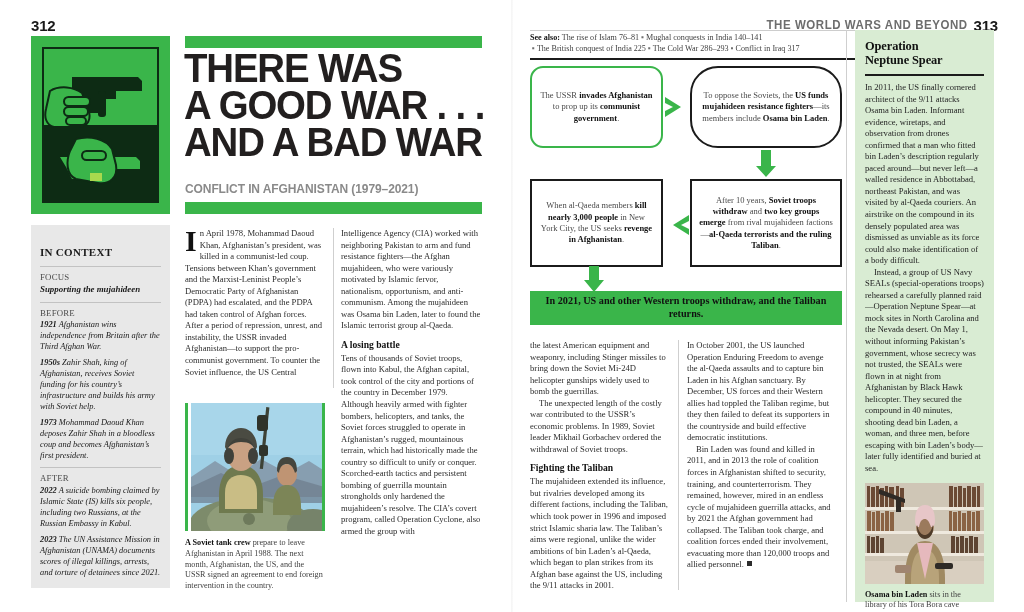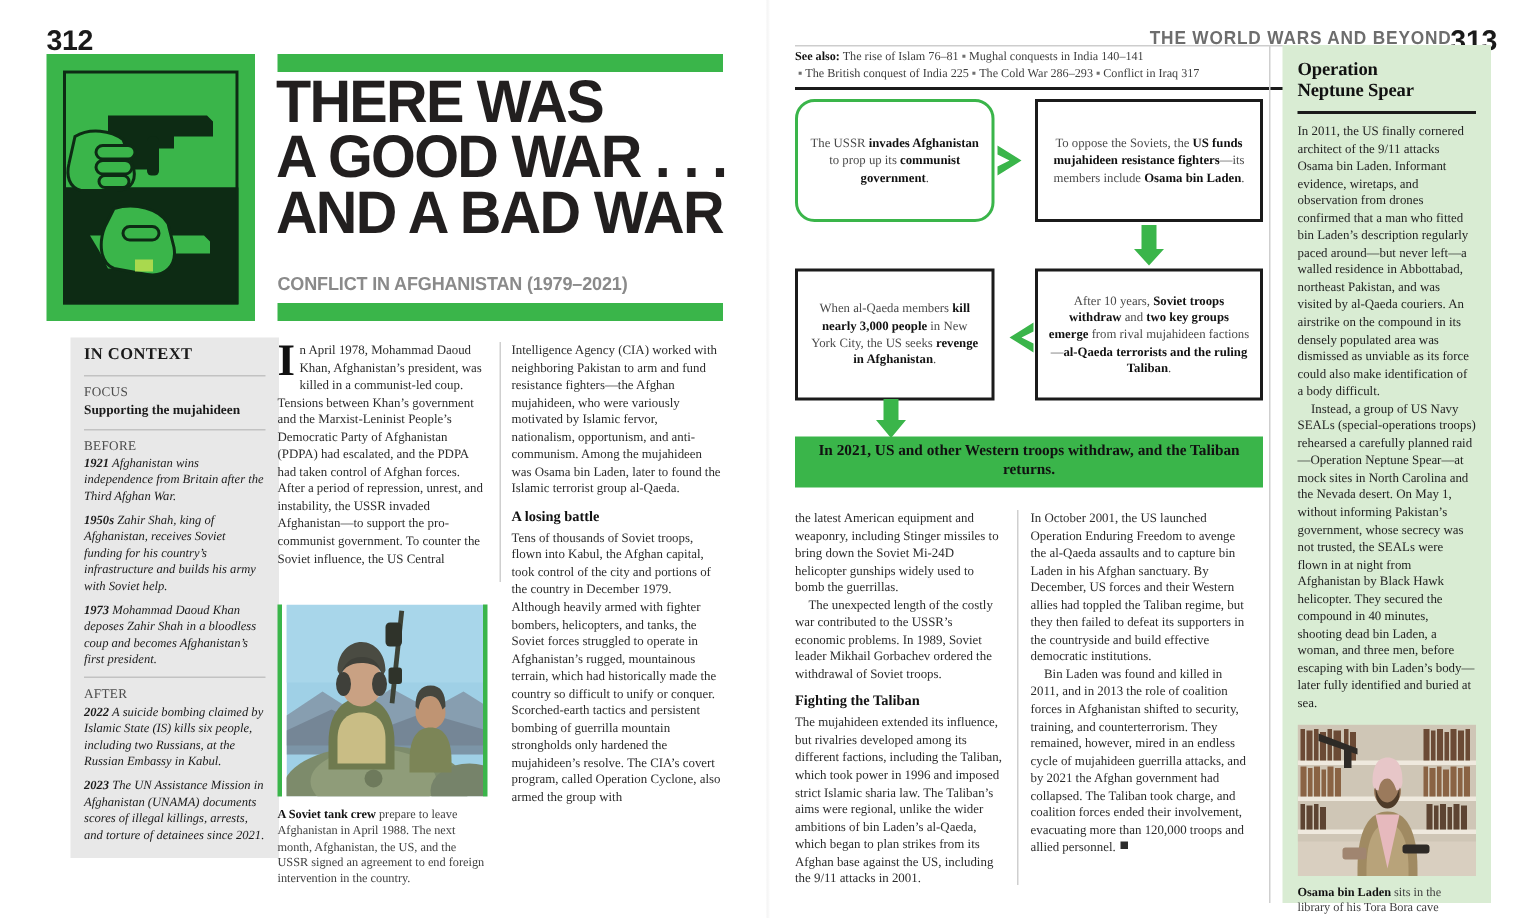--- a/index.html
+++ b/index.html
@@ -12,21 +12,21 @@
   .spread { position: relative; width: 1024px; height: 612px; background: #fff; }
 
   
   .page-left  { position: absolute; left: 0;   top: 0; width: 512px; height: 612px; }
   .page-right { position: absolute; left: 512px; top: 0; width: 512px; height: 612px; }
 
   .folio {
     position: absolute;
     font-family: "Liberation Sans", sans-serif;
     font-weight: bold;
-    font-size: 19px;
+    font-size: 15px;
     color: #1a1a1a;
     letter-spacing: -0.2px;
   }
   .folio-left { left: 31px; top: 17px; }
   .folio-right { right: 26px; top: 17px; }
 
   .running-head {
     position: absolute;
     right: 56px; top: 18px;
     font-family: "Liberation Sans", sans-serif;
@@ -87,36 +87,35 @@
     transform: scaleX(0.96);
     transform-origin: left top;
   }
 
   
   .in-context {
     position: absolute;
     left: 31px; top: 225px;
     width: 139px;
     background: #e8e8e8;
-    padding: 4px 9px 10px 9px;
+    padding: 20px 9px 10px 9px;
     font-size: 8.4px;
     line-height: 1.31;
     color: #1a1a1a;
-    margin-left: 16px;
   }
   .in-context h3 {
     font-family: "Liberation Serif", serif;
     font-weight: bold;
     font-size: 11px;
     letter-spacing: 0.3px;
     margin-bottom: 7px;
   }
   .ic-rule { height: 1px; background: #c2c2c2; margin: 6px 0 5px 0; }
   .ic-label { font-size: 8.8px; color: #4c4c4c; letter-spacing: 0.2px; }
-  .ic-focus { font-weight: bold; font-size: 8.9px; margin-bottom: 2px; }
+  .ic-focus { font-weight: bold; font-size: 8.9px; margin-bottom: 2px; font-style: italic; }
   .ic-entry { margin-bottom: 5px; font-style: italic; }
   .ic-entry b { font-weight: bold; }
   .ic-entry.last { margin-bottom: 0; }
 
   
   .photo-left {
     position: absolute;
     left: 185px; top: 403px;
     width: 140px; height: 128px;
     border-left: 3px solid #3ab54a;
@@ -203,21 +202,21 @@
     display: flex; align-items: center; justify-content: center;
     text-align: center;
     font-size: 8.5px;
     line-height: 1.33;
     color: #4a4a4a;
     padding: 5px 7px;
   }
   .fbox b { color: #111; font-weight: bold; }
   .fbox.green { border-color: #3ab54a; }
   .fbox-1 { left: 0;    top: 0;   width: 133px; height: 82px; border-radius: 13px; }
-  .fbox-2 { left: 160px; top: 0;  width: 152px; height: 82px; }
+  .fbox-2 { left: 160px; top: 0;  width: 152px; height: 82px; border-radius: 28px; }
   .fbox-3 { left: 0;    top: 113px; width: 133px; height: 88px; }
   .fbox-4 { left: 160px; top: 113px; width: 152px; height: 88px; }
   .fbanner {
     position: absolute;
     left: 0; top: 225px;
     width: 312px; height: 34px;
     background: #3ab54a;
     display: flex; align-items: center; justify-content: flex-start;
     text-align: center;
     font-family: "Liberation Serif", serif;

